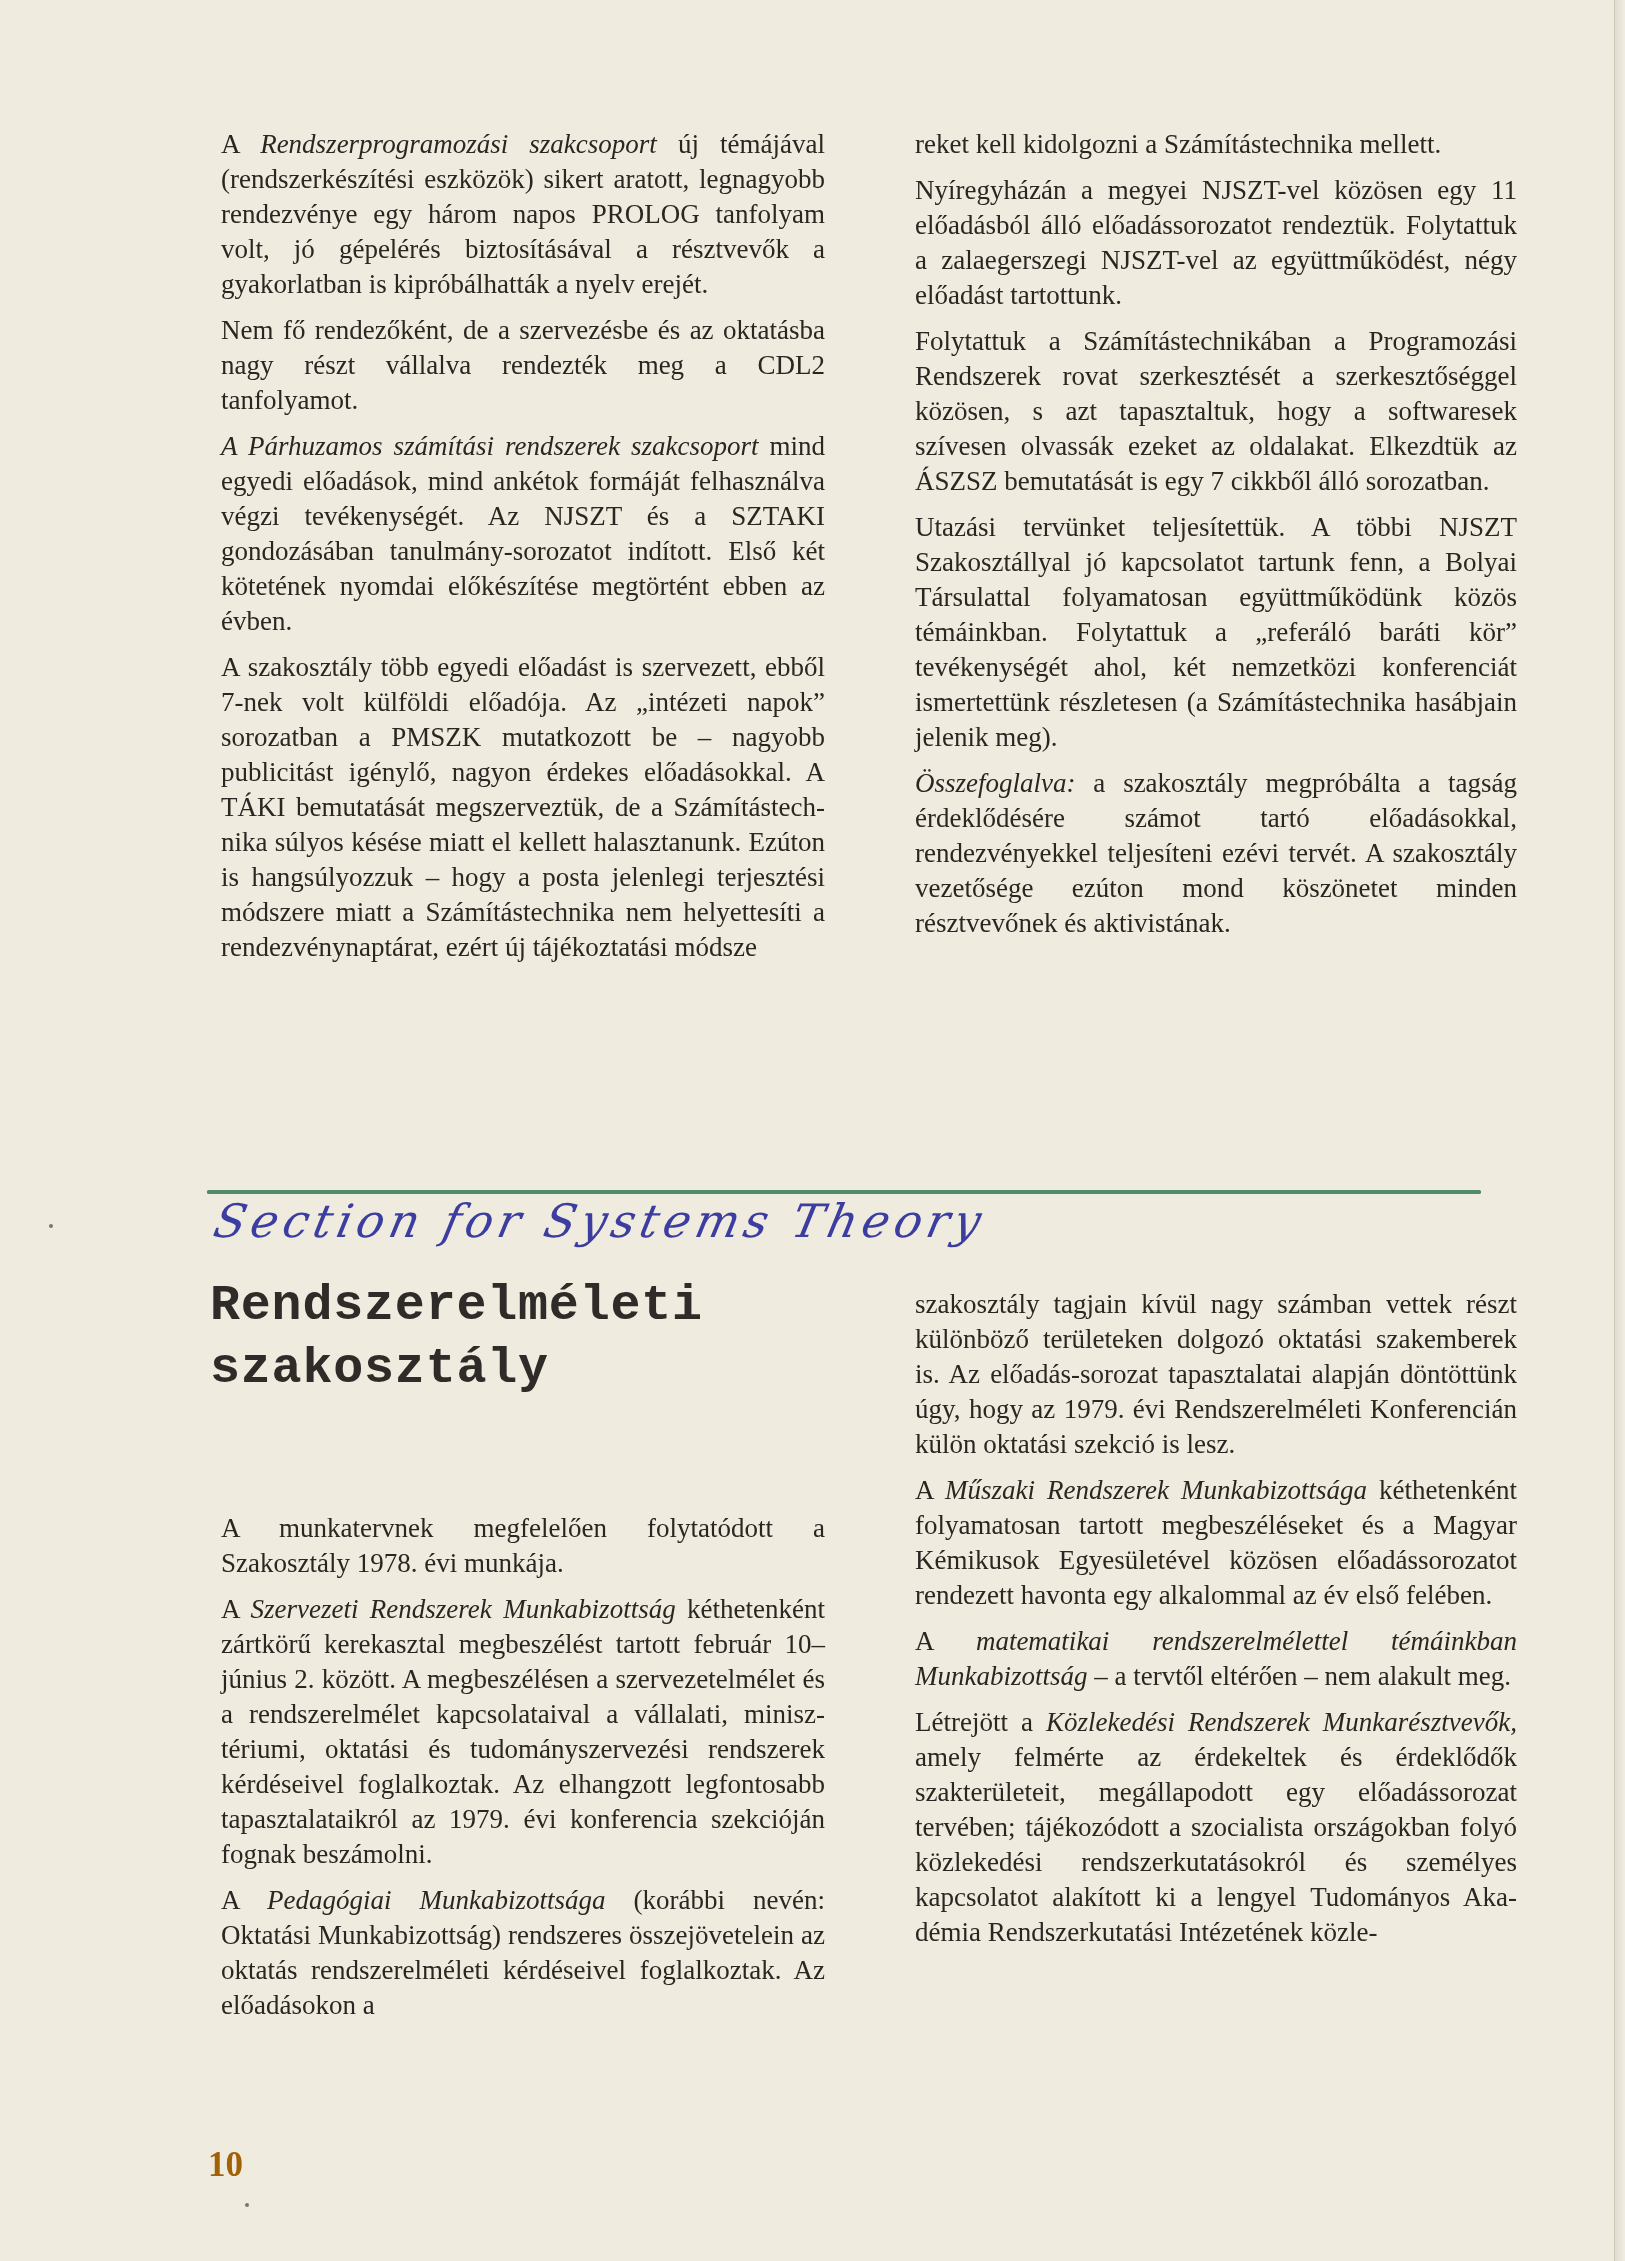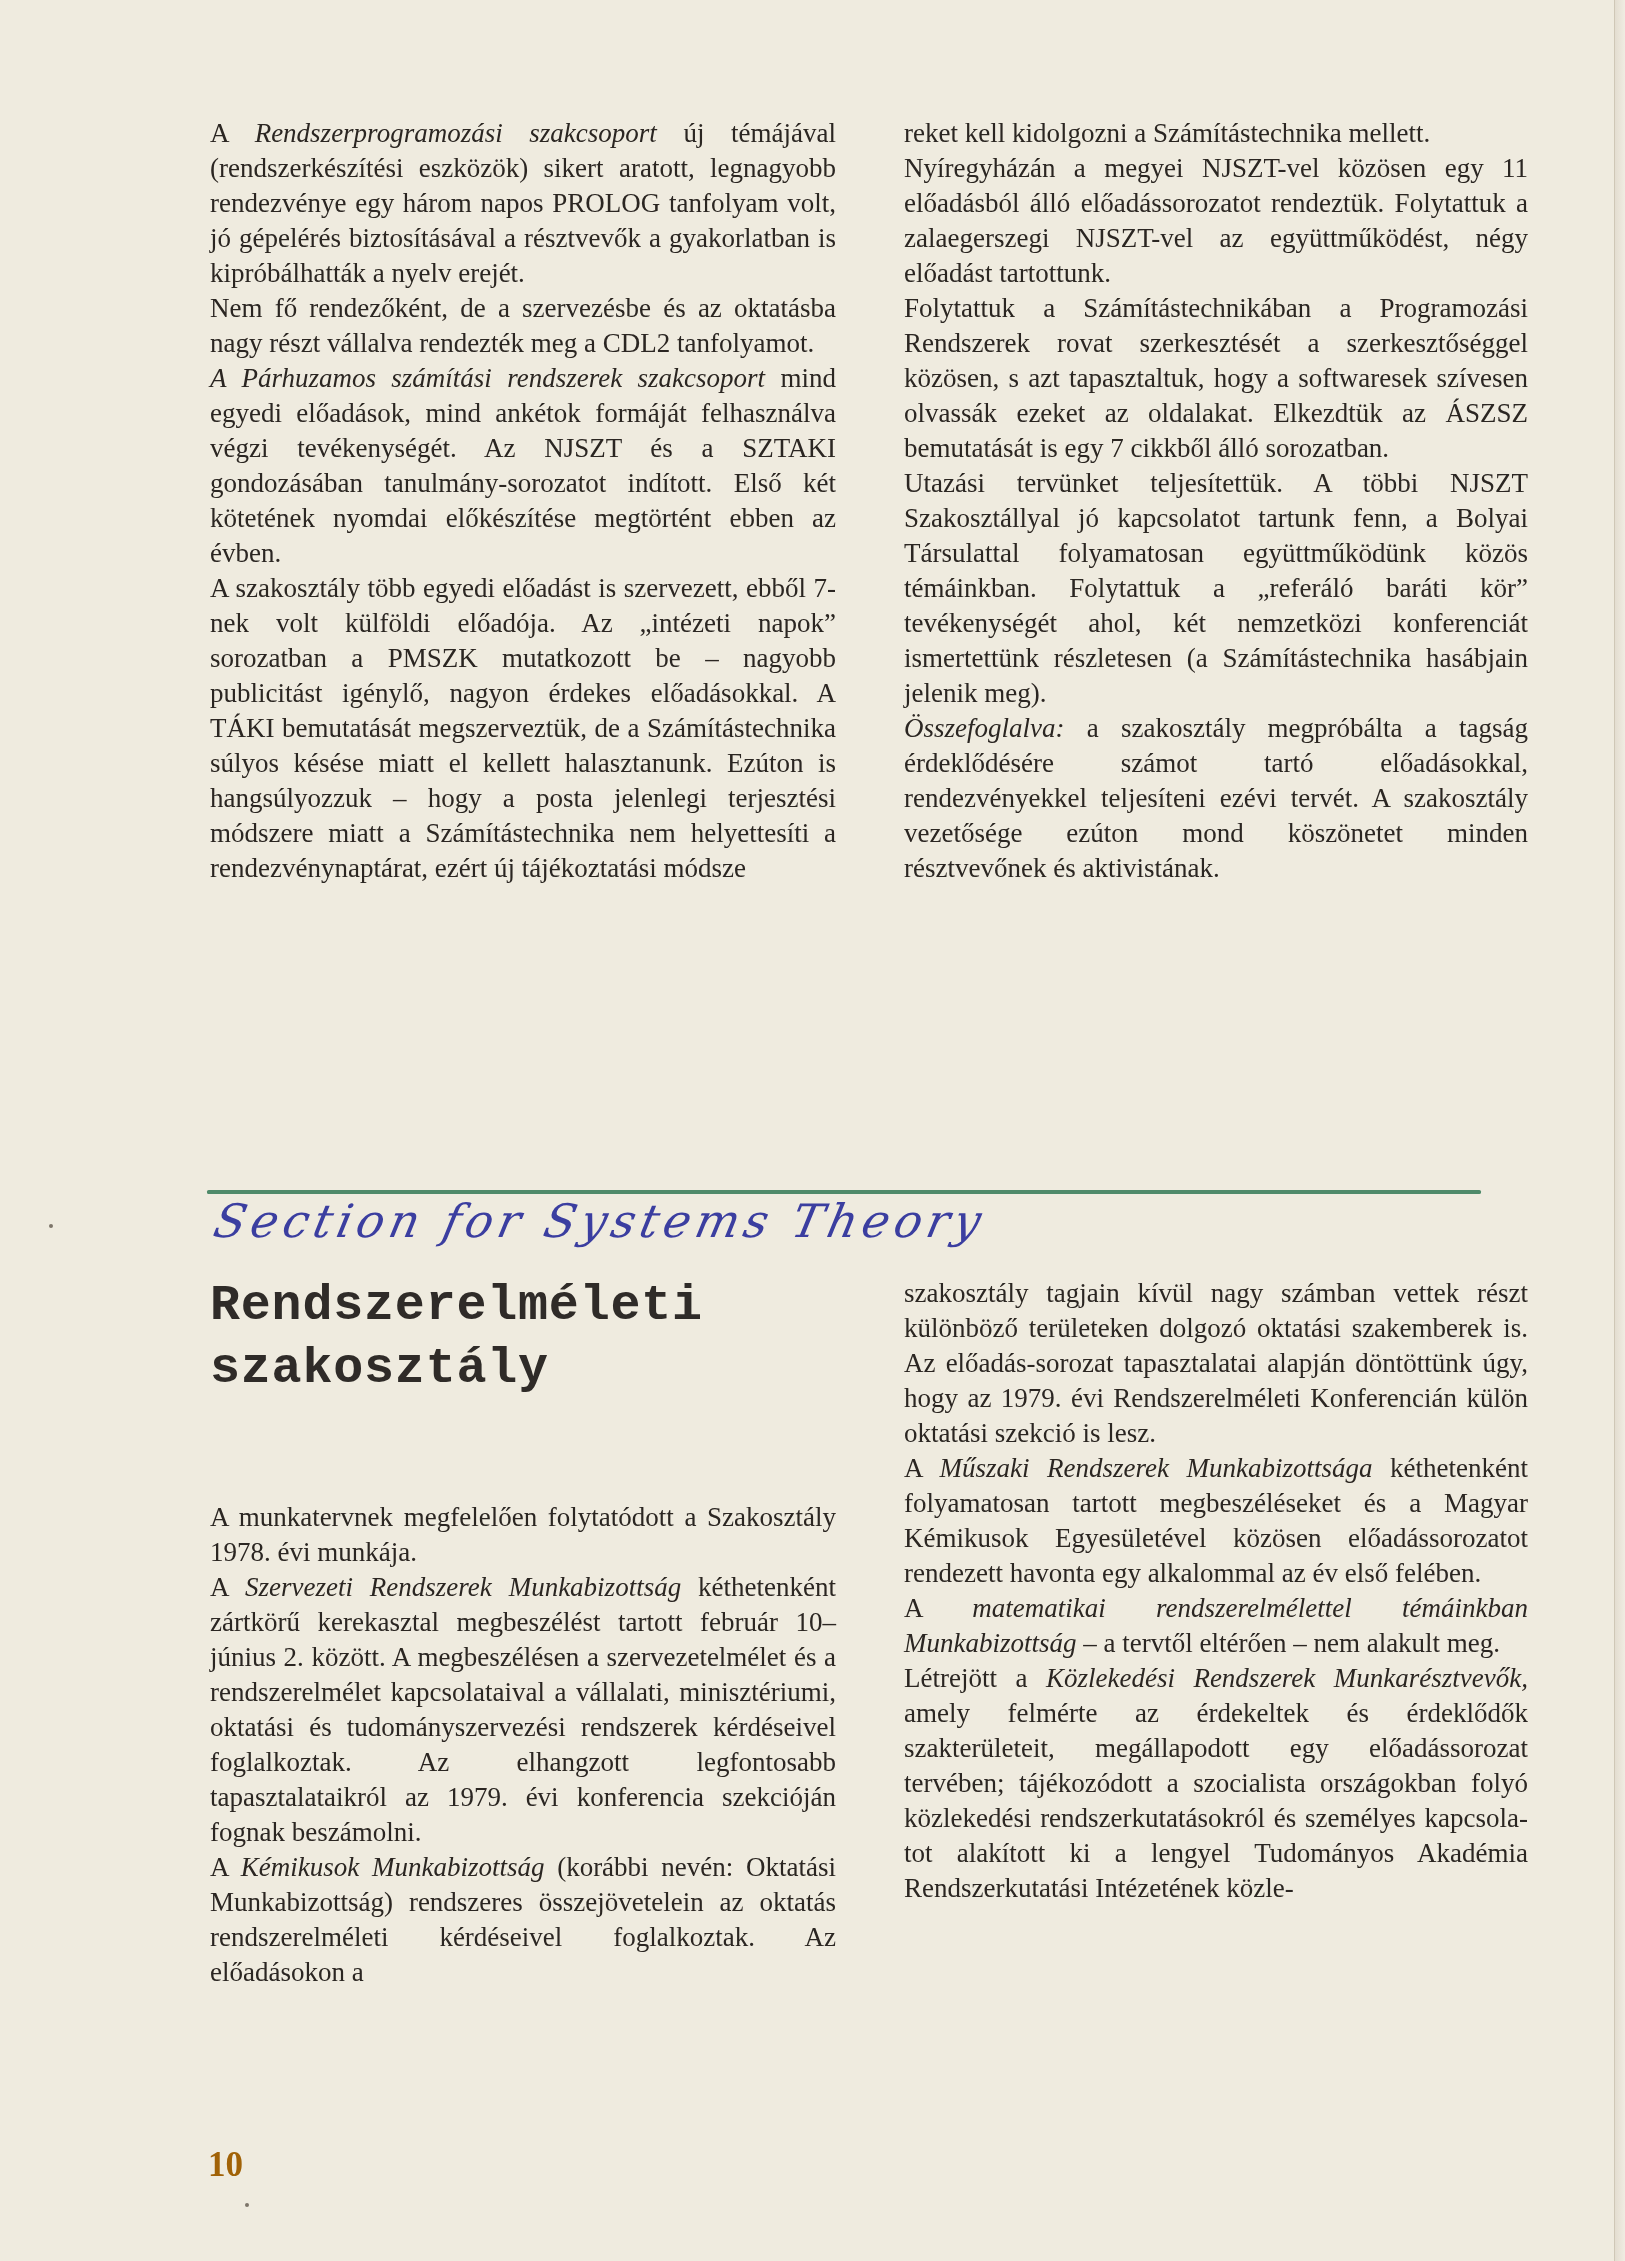--- a/index.html
+++ b/index.html
@@ -5,21 +5,21 @@
   html, body { margin:0; padding:0; }
   body {
     width:1626px; height:2261px; position:relative; overflow:hidden;
     background:#efebdf;
     font-family:"Liberation Serif", "DejaVu Serif", serif;
     color:#2b2622;
   }
   .page-edge { position:absolute; top:0; right:0; width:11.4px; height:2261px;
     background:linear-gradient(to right,#e3ddd0,#f2eee4); border-left:0.8px solid #cfc7b6; }
   .col { position:absolute; font-size:27px; line-height:35px; text-align:justify; }
-  .col p { margin:0; text-indent:0; hyphens:manual; }
+  .col p { margin:11px; text-indent:0; hyphens:manual; }
   .col i { font-style:italic; }
   #col-top-left  { left:210px; top:116px; width:626px; }
   #col-top-right { left:904px; top:116px; width:624px; }
   #col-bot-left  { left:210px; top:1500px; width:626px; }
   #col-bot-right { left:904px; top:1276px; width:624px; }
   .divider { position:absolute; left:207px; top:1190px; width:1274px; height:4.1px;
     background:#4f8a6a; border-radius:1.6px; }
   .handwriting { position:absolute; left:213px; top:1194px; width:894px; height:73px;
     font-family:"DejaVu Serif", serif; font-style:italic; font-size:46px; color:#3b3ea0;
     letter-spacing:4.9px; transform:skewX(-12deg); white-space:nowrap; }
@@ -52,21 +52,21 @@
 <div class="handwriting">Section for Systems Theory</div>
 
 <div class="section-title">
   <div>Rendszerelméleti</div>
   <div>szakosztály</div>
 </div>
 
 <div class="col" id="col-bot-left">
     <p>A munkatervnek megfelelően folytatódott a Szakosztály 1978. évi munkája.</p>
     <p>A <i>Szervezeti Rendszerek Munkabizottság</i> kéthetenként zártkörű kerekasztal megbeszé­lést tartott február 10–június 2. között. A megbeszélésen a szervezetelmélet és a rend­szerelmélet kapcsolataival a vállalati, minisz­tériumi, oktatási és tudományszervezési rendszerek kérdéseivel foglalkoztak. Az el­hangzott legfontosabb tapasztalataikról az 1979. évi konferencia szekcióján fognak be­számolni.</p>
-    <p>A <i>Kémikusok Munkabizottság</i> (korábbi ne­vén: Oktatási Munkabizottság) rendszeres összejövetelein az oktatás rendszerelméleti kérdéseivel foglalkoztak. Az előadásokon a</p>
+    <p>A <i>Pedagógiai Munkabizottsága</i> (korábbi ne­vén: Oktatási Munkabizottság) rendszeres összejövetelein az oktatás rendszerelméleti kérdéseivel foglalkoztak. Az előadásokon a</p>
   </div>
 <div class="col" id="col-bot-right">
     <p>szakosztály tagjain kívül nagy számban vet­tek részt különböző területeken dolgozó ok­tatási szakemberek is. Az előadás-sorozat ta­pasztalatai alapján döntöttünk úgy, hogy az 1979. évi Rendszerelméleti Konferencián kü­lön oktatási szekció is lesz.</p>
     <p>A <i>Műszaki Rendszerek Munkabizottsága</i> két­hetenként folyamatosan tartott megbeszélé­seket és a Magyar Kémikusok Egyesületével közösen előadássorozatot rendezett havonta egy alkalommal az év első felében.</p>
     <p>A <i>matematikai rendszerelmélettel témáinkban Munkabizottság</i> – a tervtől eltérően – nem alakult meg.</p>
     <p>Létrejött a <i>Közlekedési Rendszerek Munka­résztvevők,</i> amely felmérte az érdekeltek és érdeklődők szakterületeit, megállapodott egy előadássorozat tervében; tájékozódott a szocialista országokban folyó közlekedési rendszerkutatásokról és személyes kapcsola­tot alakított ki a lengyel Tudományos Aka­démia Rendszerkutatási Intézetének közle-</p>
   </div>
 
 <div class="page-number">10</div>
 

